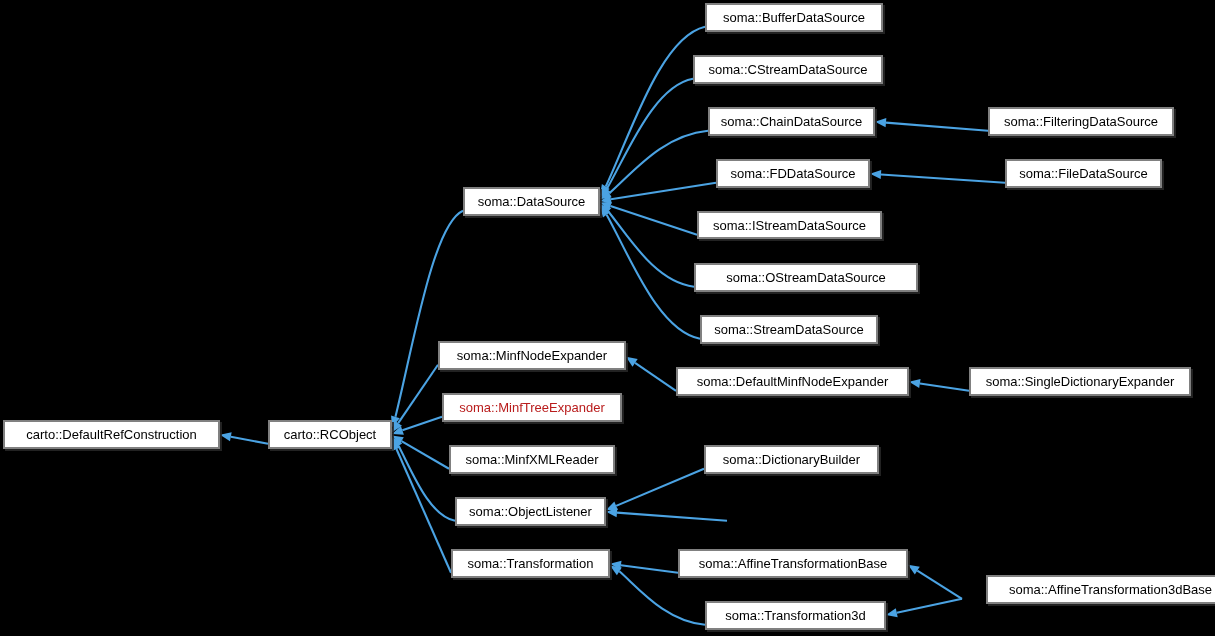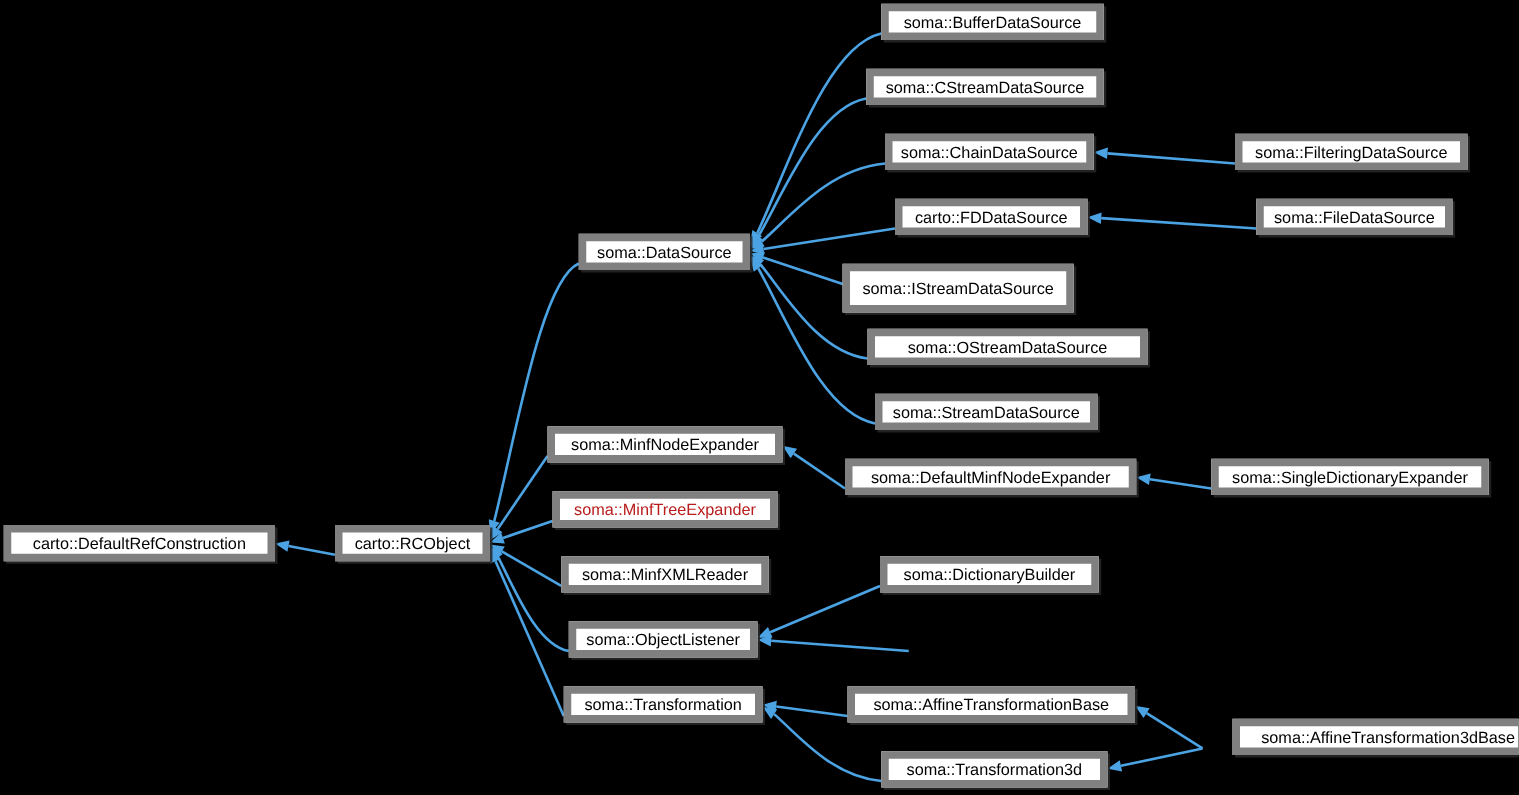--- a/index.html
+++ b/index.html
@@ -27,21 +27,21 @@
     position: absolute;
     left: 0;
     top: 0;
     width: 1215px;
     height: 636px;
   }
   .class-node {
     position: absolute;
     box-sizing: border-box;
     background: #ffffff;
-    border: 6px solid #be185d;
+    border: 2px solid #be185d;
     box-shadow: 2px 2px 0 rgba(40,40,40,0.85);
     display: flex;
     align-items: center;
     justify-content: center;
     cursor: pointer;
   }
   .class-node .node-label {
     font-family: "Liberation Sans", sans-serif;
     font-size: 13px;
     line-height: 13px;
@@ -117,23 +117,23 @@
       <div class="class-node" style="left: 705px; top: 3px; width: 178px; height: 29px; border-color: rgb(128, 128, 128); background: rgb(255, 255, 255);">
         <span class="node-label" style="color: rgb(0, 0, 0);">soma::BufferDataSource</span>
       </div>
       <div class="class-node" style="left: 693px; top: 55px; width: 190px; height: 29px; border-color: rgb(128, 128, 128); background: rgb(255, 255, 255);">
         <span class="node-label" style="color: rgb(0, 0, 0);">soma::CStreamDataSource</span>
       </div>
       <div class="class-node" style="left: 708px; top: 107px; width: 167px; height: 29px; border-color: rgb(128, 128, 128); background: rgb(255, 255, 255);">
         <span class="node-label" style="color: rgb(0, 0, 0);">soma::ChainDataSource</span>
       </div>
       <div class="class-node" style="left: 716px; top: 159px; width: 154px; height: 29px; border-color: rgb(128, 128, 128); background: rgb(255, 255, 255);">
-        <span class="node-label" style="color: rgb(0, 0, 0);">carto::FDDataSource</span>
+        <span class="node-label" style="color: rgb(0, 0, 0);">soma::FDDataSource</span>
       </div>
-      <div class="class-node" style="left: 674px; top: 211px; width: 185px; height: 39px; border-color: rgb(128, 128, 128); background: rgb(255, 255, 255);">
+      <div class="class-node" style="left: 697px; top: 211px; width: 185px; height: 28px; border-color: rgb(128, 128, 128); background: rgb(255, 255, 255);">
         <span class="node-label" style="color: rgb(0, 0, 0);">soma::IStreamDataSource</span>
       </div>
       <div class="class-node" style="left: 694px; top: 263px; width: 224px; height: 29px; border-color: rgb(128, 128, 128); background: rgb(255, 255, 255);">
         <span class="node-label" style="color: rgb(0, 0, 0);">soma::OStreamDataSource</span>
       </div>
       <div class="class-node" style="left: 700px; top: 315px; width: 178px; height: 29px; border-color: rgb(128, 128, 128); background: rgb(255, 255, 255);">
         <span class="node-label" style="color: rgb(0, 0, 0);">soma::StreamDataSource</span>
       </div>
       <div class="class-node" style="left: 988px; top: 107px; width: 186px; height: 29px; border-color: rgb(128, 128, 128); background: rgb(255, 255, 255);">
         <span class="node-label" style="color: rgb(0, 0, 0);">soma::FilteringDataSource</span>

